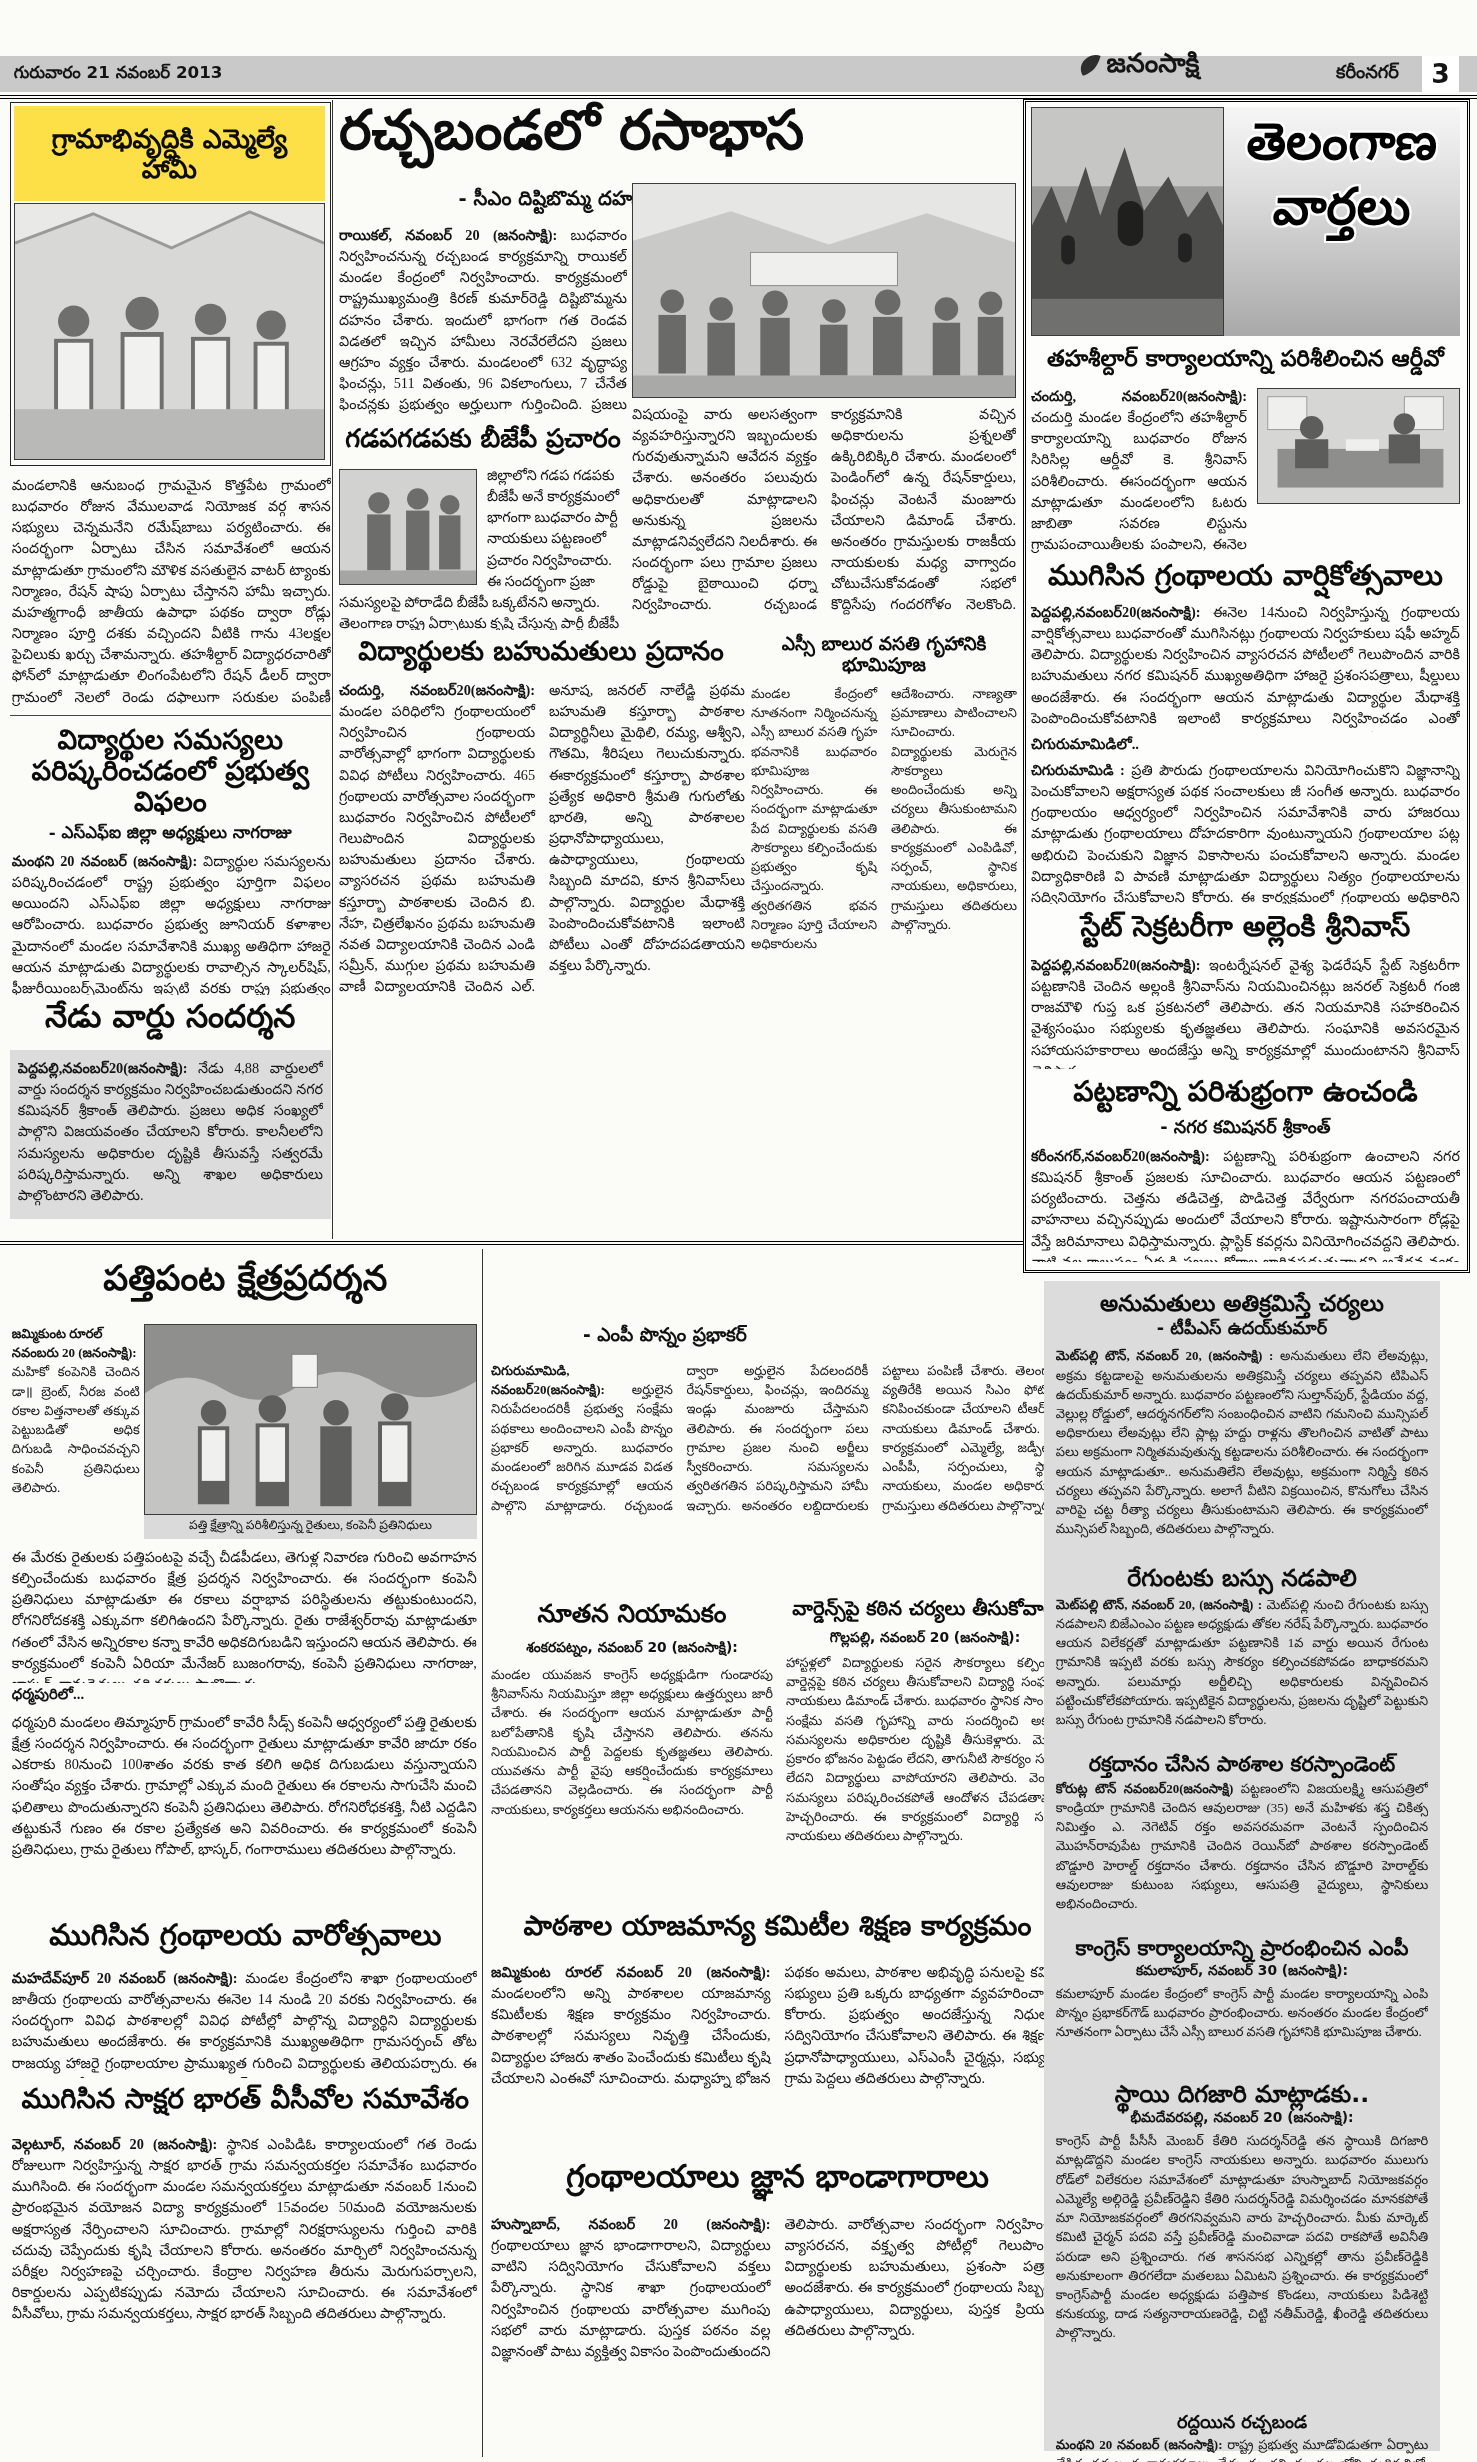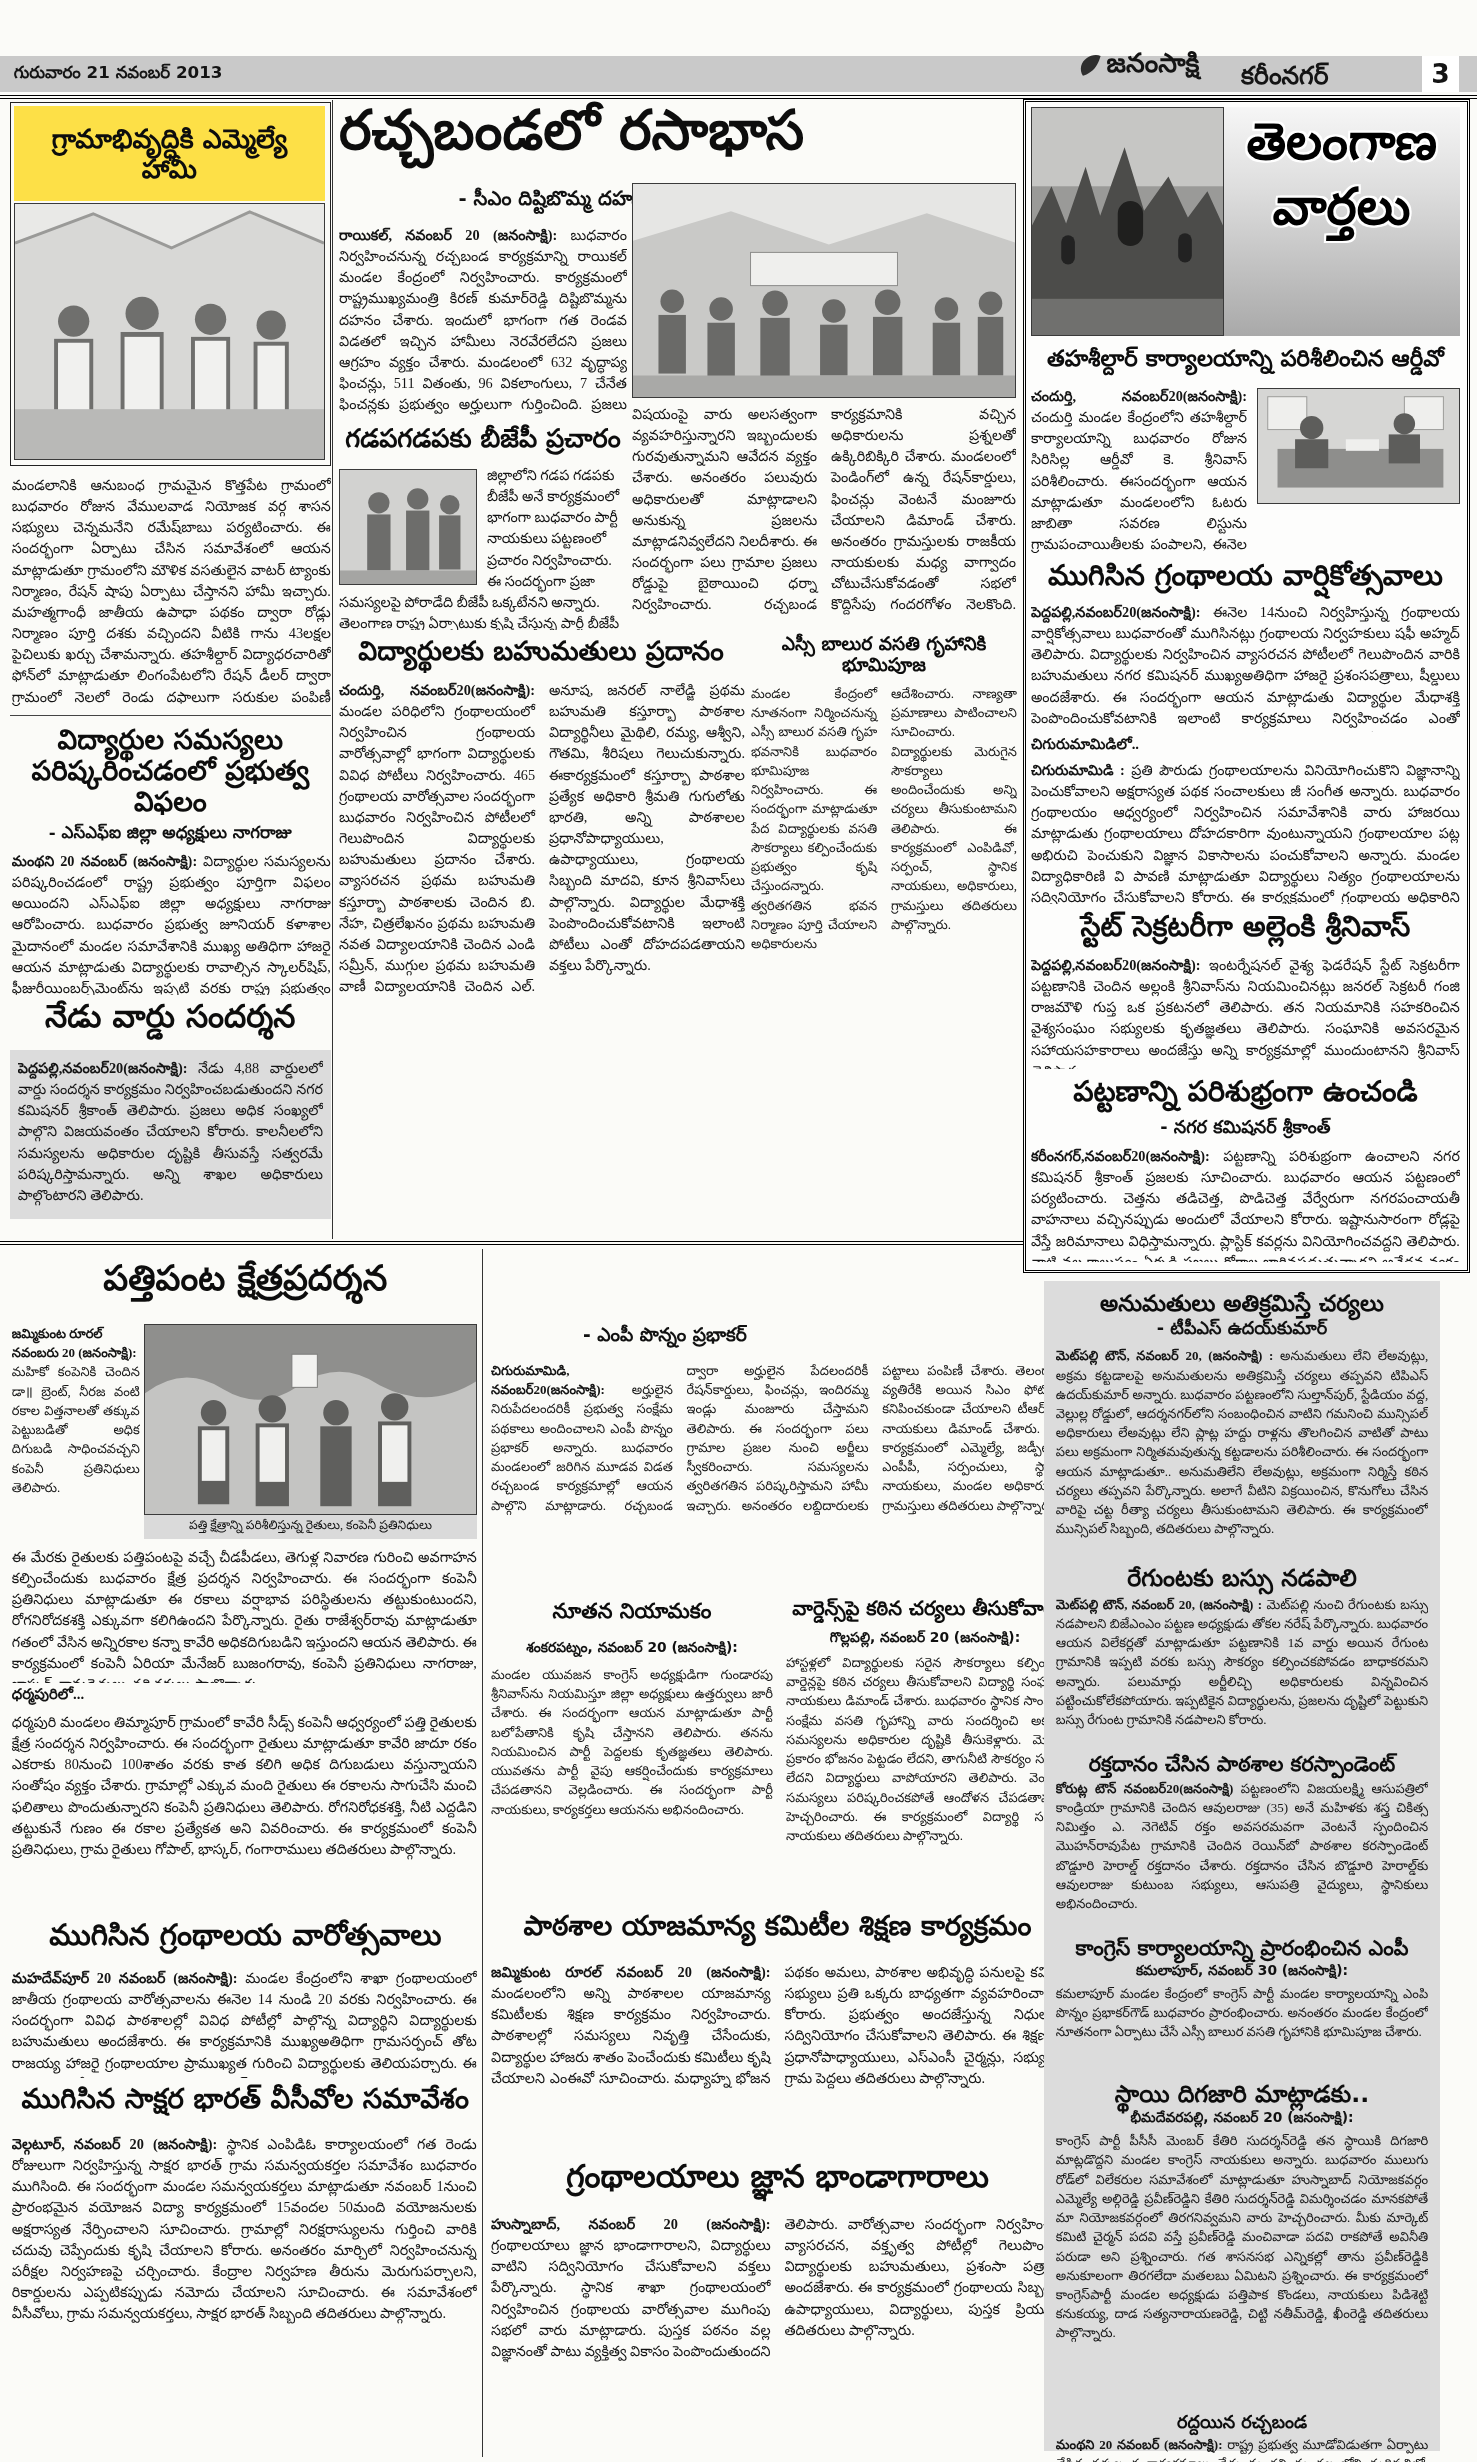--- a/index.html
+++ b/index.html
@@ -44,21 +44,21 @@
   <div class="abs headerbar" style="left:0;top:56px;width:1478px;height:36px"></div>
   <div class="abs" style="left:13.8px;top:62px;width:374px;font-family:'DejaVu Sans',sans-serif;font-weight:bold;font-size:16.7px">గురువారం 21 నవంబర్ 2013</div>
   <div class="abs" style="left:1077px;top:47px;width:276px;height:33px">
     <span style="display:inline-block;vertical-align:middle;width:25.6px;height:27.6px">
       <svg viewBox="0 0 26 28">
           <path d="M6 24 C2 18 4 10 10 6 C14 3 20 2 24 4 C22 10 20 16 14 20 C11 22 8 24 6 24 Z" fill="#2e2e2e"></path>
         </svg>
     </span>
     <span style="font-family:'DejaVu Sans',sans-serif;font-weight:bold;font-size:26.6px;vertical-align:middle">జనంసాక్షి</span>
   </div>
-  <div class="abs" style="left:1241px;top:61px;width:158px;text-align:left;font-family:'DejaVu Sans',sans-serif;font-weight:bold;font-size:25px">కరీంనగర్</div>
+  <div class="abs" style="left:1241px;top:61px;width:158px;text-align:right;font-family:'DejaVu Sans',sans-serif;font-weight:bold;font-size:18px">కరీంనగర్</div>
   <div class="abs" style="left:1422px;top:56px;width:37px;height:36px;background:#fff;text-align:center;font-family:'DejaVu Sans',sans-serif;font-weight:bold;font-size:26.6px;line-height:36px">3</div>
   <div class="abs drule" style="left:0;top:95px;width:1478px"></div>
 
   <div class="abs boxed" style="left:9.9px;top:102px;width:321px;height:364px">
     <div class="headstrip" style="position:absolute;left:3px;top:3px;width:311px;height:95px;display:flex;align-items:center;justify-content:center">
       <div class="hl" style="font-size:26.6px;padding:0 5.9px">గ్రామాభివృద్ధికి ఎమ్మెల్యే హామీ</div>
     </div>
     <div class="photo" style="position:absolute;left:3px;top:100px;width:311px;height:257px">
       <svg viewBox="0 0 316 261" preserveAspectRatio="none">
         <rect width="316" height="261" fill="#d8d8d6"></rect>
@@ -288,21 +288,21 @@
   </p>
 
   <div class="abs vrule" style="left:482px;top:1249px;height:1208px"></div>
 
   <div class="abs subhl" style="left:522px;top:1324px;width:286px;font-size:18.7px">- ఎంపీ పొన్నం ప్రభాకర్</div>
   <p class="abs bt c3 sm" style="left:491px;top:1361px;width:573px;height:231px">
     <span class="dl">చిగురుమామిడి, నవంబర్20(జనంసాక్షి):</span>
     <span>అర్హులైన నిరుపేదలందరికీ ప్రభుత్వ సంక్షేమ పథకాలు అందించాలని ఎంపీ పొన్నం ప్రభాకర్ అన్నారు. బుధవారం మండలంలో జరిగిన మూడవ విడత రచ్చబండ కార్యక్రమాల్లో ఆయన పాల్గొని మాట్లాడారు. రచ్చబండ ద్వారా అర్హులైన పేదలందరికీ రేష‌న్‌కార్డులు, ఫించన్లు, ఇందిరమ్మ ఇండ్లు మంజూరు చేస్తామని తెలిపారు. ఈ సందర్భంగా పలు గ్రామాల ప్రజల నుంచి అర్జీలు స్వీకరించారు. సమస్యలను త్వరితగతిన పరిష్కరిస్తామని హామీ ఇచ్చారు. అనంతరం లబ్దిదారులకు పట్టాలు పంపిణీ చేశారు. తెలంగాణ వ్యతిరేకి అయిన సిఎం ఫోటోలు కనిపించకుండా చేయాలని టీఆర్ఎస్ నాయకులు డిమాండ్ చేశారు. ఈ కార్యక్రమంలో ఎమ్మెల్యే, జడ్పీటీసీ, ఎంపీపీ, సర్పంచులు, స్థానిక నాయకులు, మండల అధికారులు, గ్రామస్తులు తదితరులు పాల్గొన్నారు.</span>
   </p>
 
-  <div class="abs hl" style="left:491px;top:1600px;width:282px;font-size:21px">నూతన నియామకం</div>
+  <div class="abs hl" style="left:491px;top:1600px;width:282px;font-size:25px">నూతన నియామకం</div>
   <div class="abs subhl" style="left:491px;top:1639px;width:282px;font-size:13.8px">శంకరపట్నం, నవంబర్ 20 (జనంసాక్షి):</div>
   <p class="abs bt sm" style="left:491px;top:1665px;width:282px;height:238px">మండల యువజన కాంగ్రెస్ అధ్యక్షుడిగా గుండారపు శ్రీనివాస్‌ను నియమిస్తూ జిల్లా అధ్యక్షులు ఉత్తర్వులు జారీ చేశారు. ఈ సందర్భంగా ఆయన మాట్లాడుతూ పార్టీ బలోపేతానికి కృషి చేస్తానని తెలిపారు. తనను నియమించిన పార్టీ పెద్దలకు కృతజ్ఞతలు తెలిపారు. యువతను పార్టీ వైపు ఆకర్షించేందుకు కార్యక్రమాలు చేపడతానని వెల్లడించారు. ఈ సందర్భంగా పార్టీ నాయకులు, కార్యకర్తలు ఆయనను అభినందించారు.</p>
 
   <div class="abs hl" style="left:786px;top:1598px;width:278px;font-size:19.7px">వార్డెన్స్‌పై కఠిన చర్యలు తీసుకోవాలి</div>
   <div class="abs subhl" style="left:786px;top:1629px;width:278px;font-size:13.8px">గొల్లపల్లి, నవంబర్ 20 (జనంసాక్షి):</div>
   <p class="abs bt sm" style="left:786px;top:1653px;width:278px;height:250px">హాస్టళ్లలో విద్యార్థులకు సరైన సౌకర్యాలు కల్పించని వార్డెన్లపై కఠిన చర్యలు తీసుకోవాలని విద్యార్థి సంఘాల నాయకులు డిమాండ్ చేశారు. బుధవారం స్థానిక సాంఘిక సంక్షేమ వసతి గృహాన్ని వారు సందర్శించి అక్కడి సమస్యలను అధికారుల దృష్టికి తీసుకెళ్లారు. మెనూ ప్రకారం భోజనం పెట్టడం లేదని, తాగునీటి సౌకర్యం సరిగా లేదని విద్యార్థులు వాపోయారని తెలిపారు. వెంటనే సమస్యలు పరిష్కరించకపోతే ఆందోళన చేపడతామని హెచ్చరించారు. ఈ కార్యక్రమంలో విద్యార్థి సంఘ నాయకులు తదితరులు పాల్గొన్నారు.</p>
 
   <div class="abs hl" style="left:491px;top:1911px;width:573px;font-size:27.6px">పాఠశాల యాజమాన్య కమిటీల శిక్షణ కార్యక్రమం</div>
   <p class="abs bt c2" style="left:491px;top:1962px;width:573px;height:191px">
     <span class="dl">జమ్మికుంట రూరల్ నవంబర్ 20 (జనంసాక్షి):</span>

